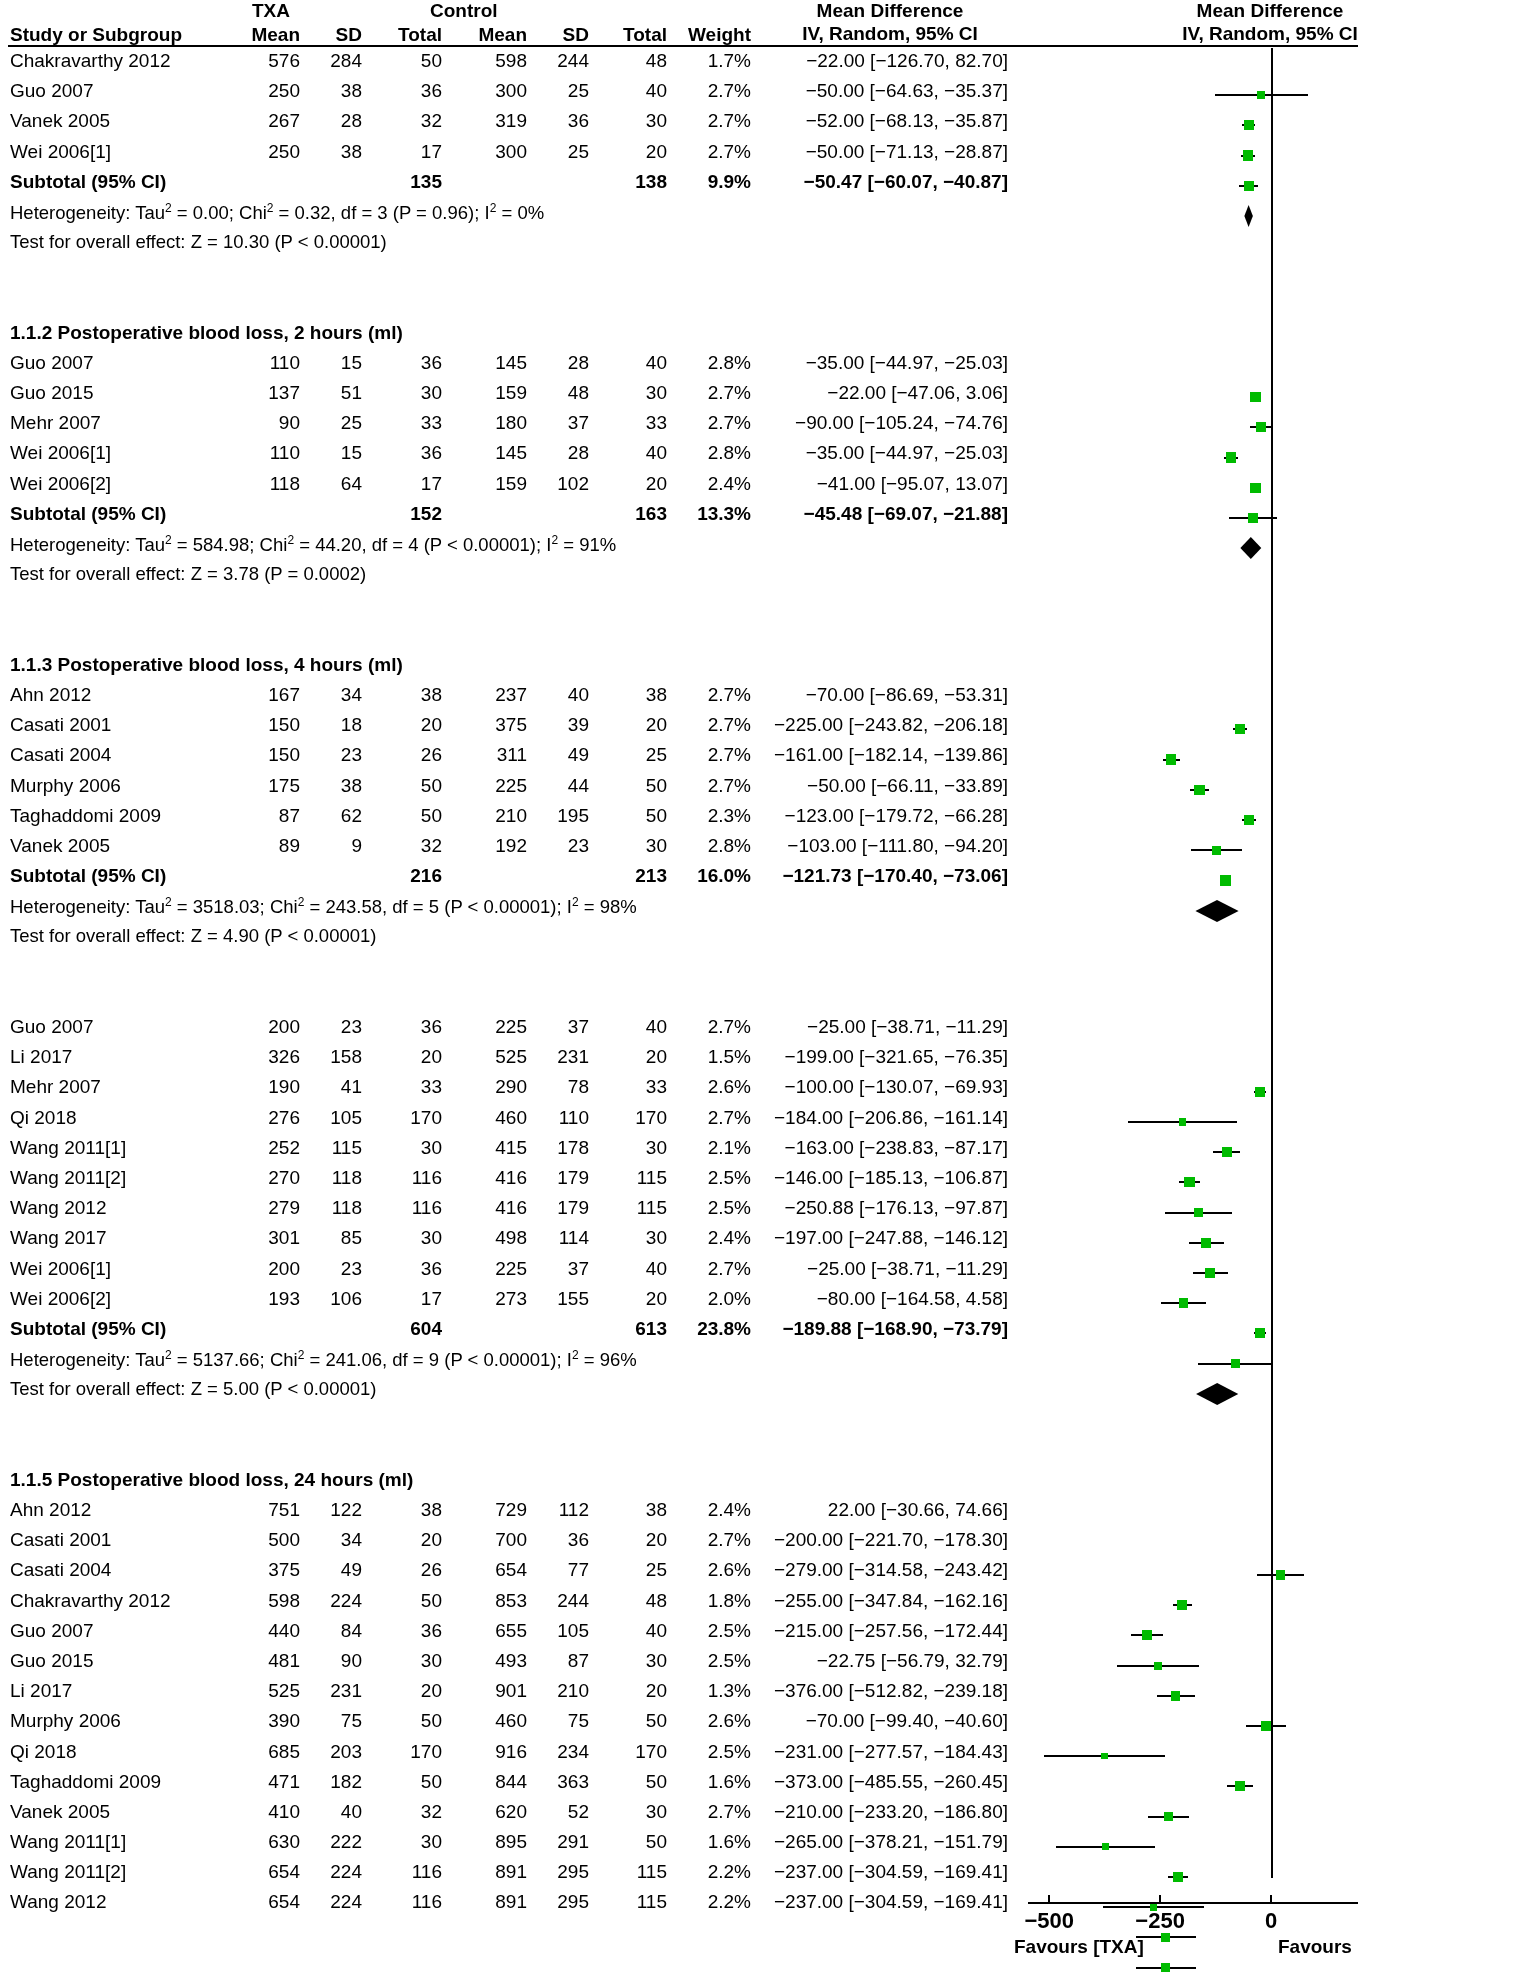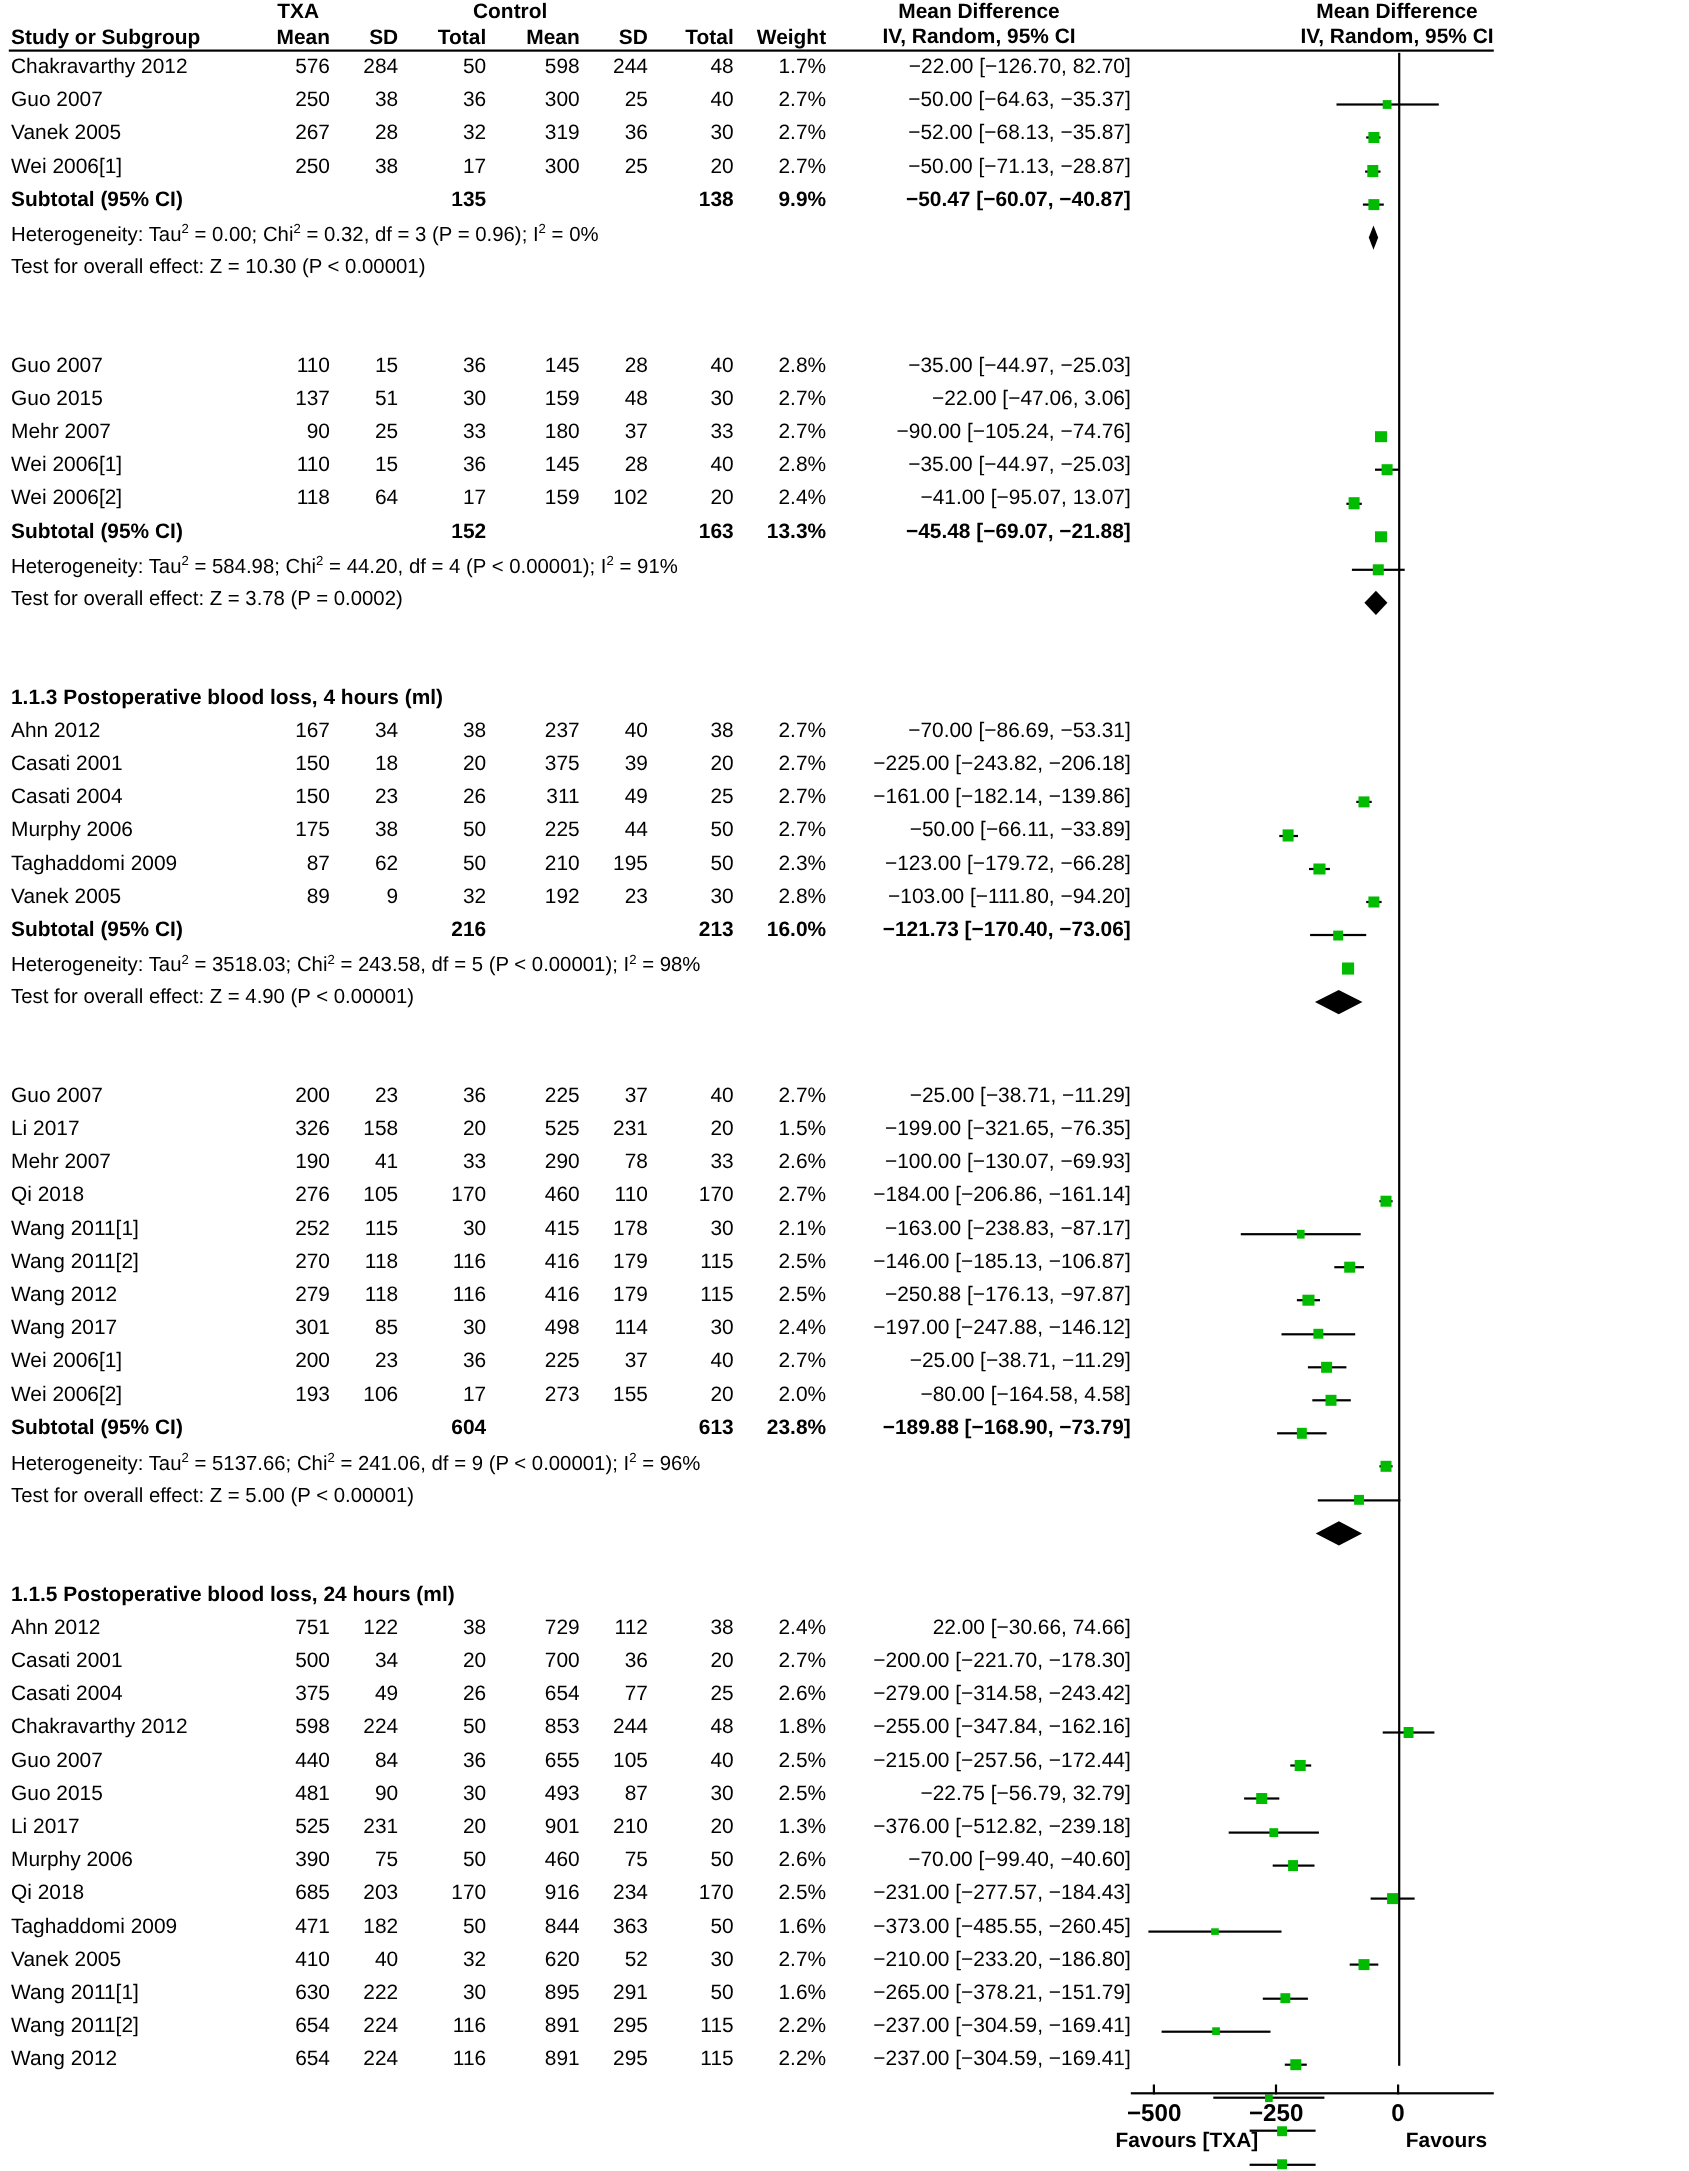--- a/index.html
+++ b/index.html
@@ -31,21 +31,21 @@
   .spacer{height:30.2px;}
   sup{font-size:12px;vertical-align:super;}   
   
   .b-mean1{left:200px;width:100px;}
   .b-sd1  {left:300px;width:62px;}
   .b-tot1 {left:362px;width:80px;}
   .b-mean2{left:442px;width:85px;}
   .b-sd2  {left:527px;width:62px;}
   .b-tot2 {left:589px;width:78px;}
   .b-wt   {left:667px;width:84px;}
-  .b-ci   {left:769px;width:259px;}
+  .b-ci   {left:749px;width:259px;}
 
   
   .plot{position:absolute;left:1010px;top:0;width:525px;height:1974px;}
   .zeroline{position:absolute;left:261px;top:48px;width:2px;height:1830px;background:#000;}
   .marker-row{position:absolute;left:0;width:525px;height:30.2px;}
   .ci-line{position:absolute;height:2px;background:#000;top:14px;}
   .pt{position:absolute;background:#00bb00;top:12px;}
   
   .axis{position:absolute;left:0;top:1902px;width:525px;}
   .axis-line{position:absolute;left:18px;top:0;width:488px;height:2px;background:#000;}
@@ -142,20 +142,23 @@
         <div class="c num b-ci">−50.47 [−60.07, −40.87]</div>
       </div>
       <div class="note">
         <span>Heterogeneity: Tau<sup>2</sup> = 0.00; Chi<sup>2</sup> = 0.32, df = 3 (P = 0.96); I<sup>2</sup> = 0%</span>
       </div>
       <div class="note">
         <span>Test for overall effect: Z = 10.30 (P &lt; 0.00001)</span>
       </div>
       <div class="spacer"></div>
       <div class="spacer"></div>
+      <div class="sect">
+        <span>1.1.2 Postoperative blood loss, 2 hours (ml)</span>
+      </div>
       <div class="row">
         <div class="c lbl ">Guo 2007</div>
         <div class="c num b-mean1">110</div>
         <div class="c num b-sd1">15</div>
         <div class="c num b-tot1">36</div>
         <div class="c num b-mean2">145</div>
         <div class="c num b-sd2">28</div>
         <div class="c num b-tot2">40</div>
         <div class="c num b-wt">2.8%</div>
         <div class="c num b-ci">−35.00 [−44.97, −25.03]</div>

